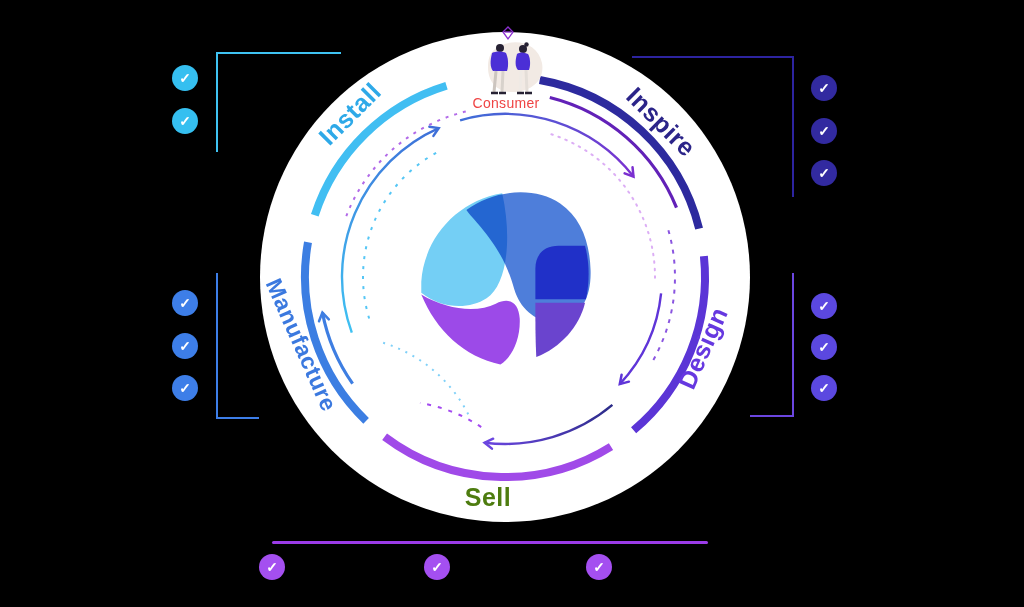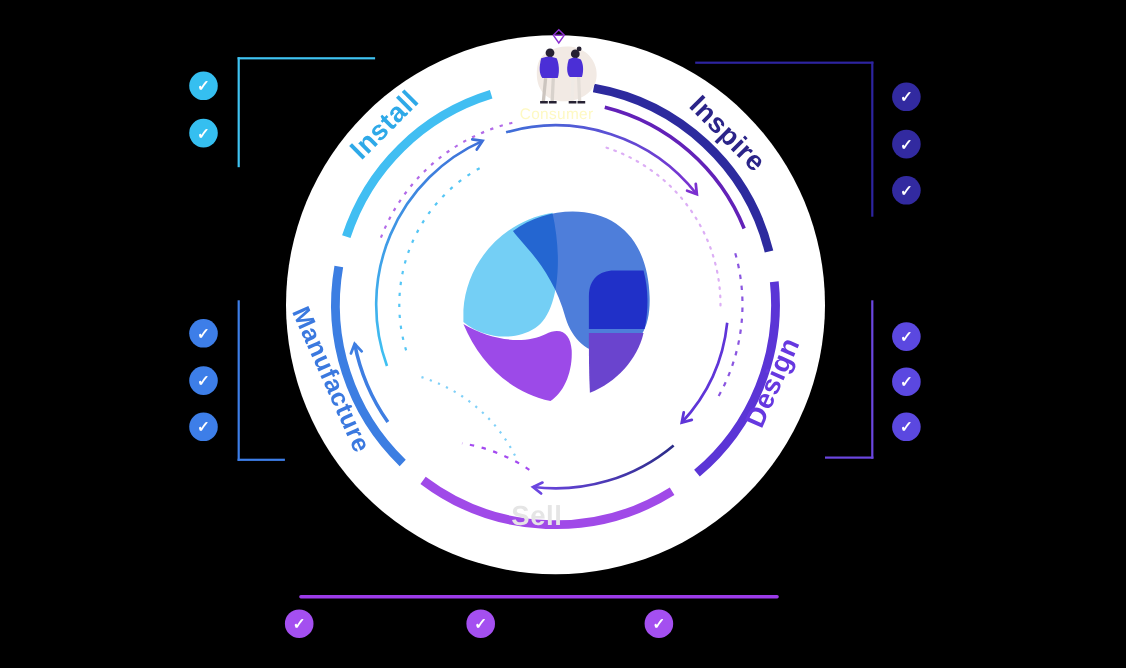--- a/index.html
+++ b/index.html
@@ -7,23 +7,23 @@
          font-family:"Liberation Sans",sans-serif;}
   
   .disc{position:absolute;left:260px;top:32px;width:490px;height:490px;border-radius:50%;background:#fff;}
   svg.overlay{position:absolute;left:0;top:0;}
   
   .stage-label{position:absolute;font-weight:bold;font-size:25px;letter-spacing:.5px;white-space:nowrap;
                transform-origin:center center;}
   .lbl-install{left:350px;top:114px;color:#2ea9e8;transform:translate(-50%,-50%) rotate(-45deg);}
   .lbl-inspire{left:661px;top:122px;color:#2b2489;transform:translate(-50%,-50%) rotate(45deg);}
   .lbl-design{left:703px;top:348px;color:#6638e0;transform:translate(-50%,-50%) rotate(-66deg);}
-  .lbl-sell{left:488px;top:470px;color:#e5e5e5;transform:translate(-50%,-50%);}
+  .lbl-sell{left:488px;top:497px;color:#4d7c0f;transform:translate(-50%,-50%);}
   .lbl-manufacture{left:301px;top:345px;color:#3b79df;font-size:23px;transform:translate(-50%,-50%) rotate(66deg);}
-  .lbl-consumer{position:absolute;left:506px;top:103px;color:#fef9c3;font-size:14px;font-weight:normal;
+  .lbl-consumer{position:absolute;left:506px;top:103px;color:#ef4444;font-size:14px;font-weight:normal;
                 transform:translate(-50%,-50%);letter-spacing:.3px;}
   
   .bracket{position:absolute;}
   .bk-tl{left:216px;top:52px;width:123px;height:98px;border-top:2px solid #3fc3f2;border-left:2px solid #3fc3f2;}
   .bk-tr{left:632px;top:56px;width:160px;height:139px;border-top:2px solid #2d24a0;border-right:2px solid #2d24a0;}
   .bk-ml{left:216px;top:273px;width:41px;height:144px;border-left:2px solid #3d7ee8;border-bottom:2px solid #3d7ee8;}
   .bk-mr{left:750px;top:273px;width:42px;height:142px;border-right:2px solid #6b46e0;border-bottom:2px solid #6b46e0;}
   
   .ck{position:absolute;width:26px;height:26px;border-radius:50%;display:flex;align-items:center;
       justify-content:center;color:#fff;font-size:14px;font-weight:bold;line-height:1;}

